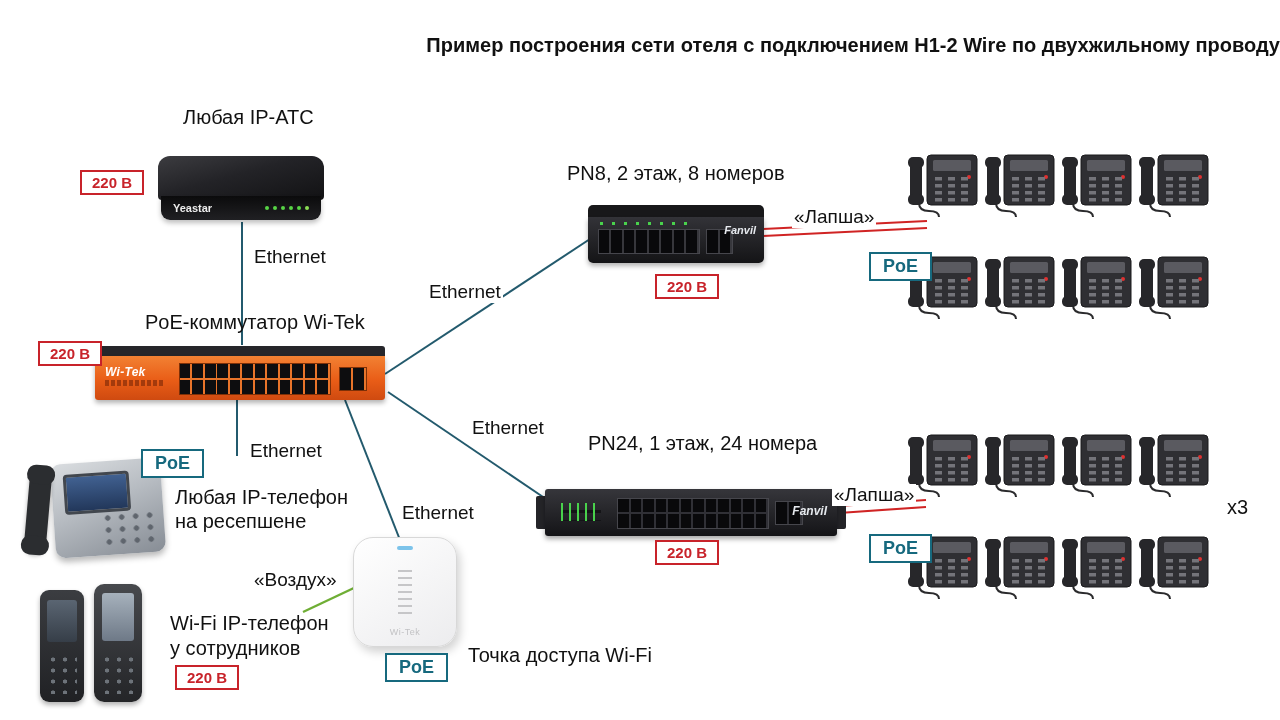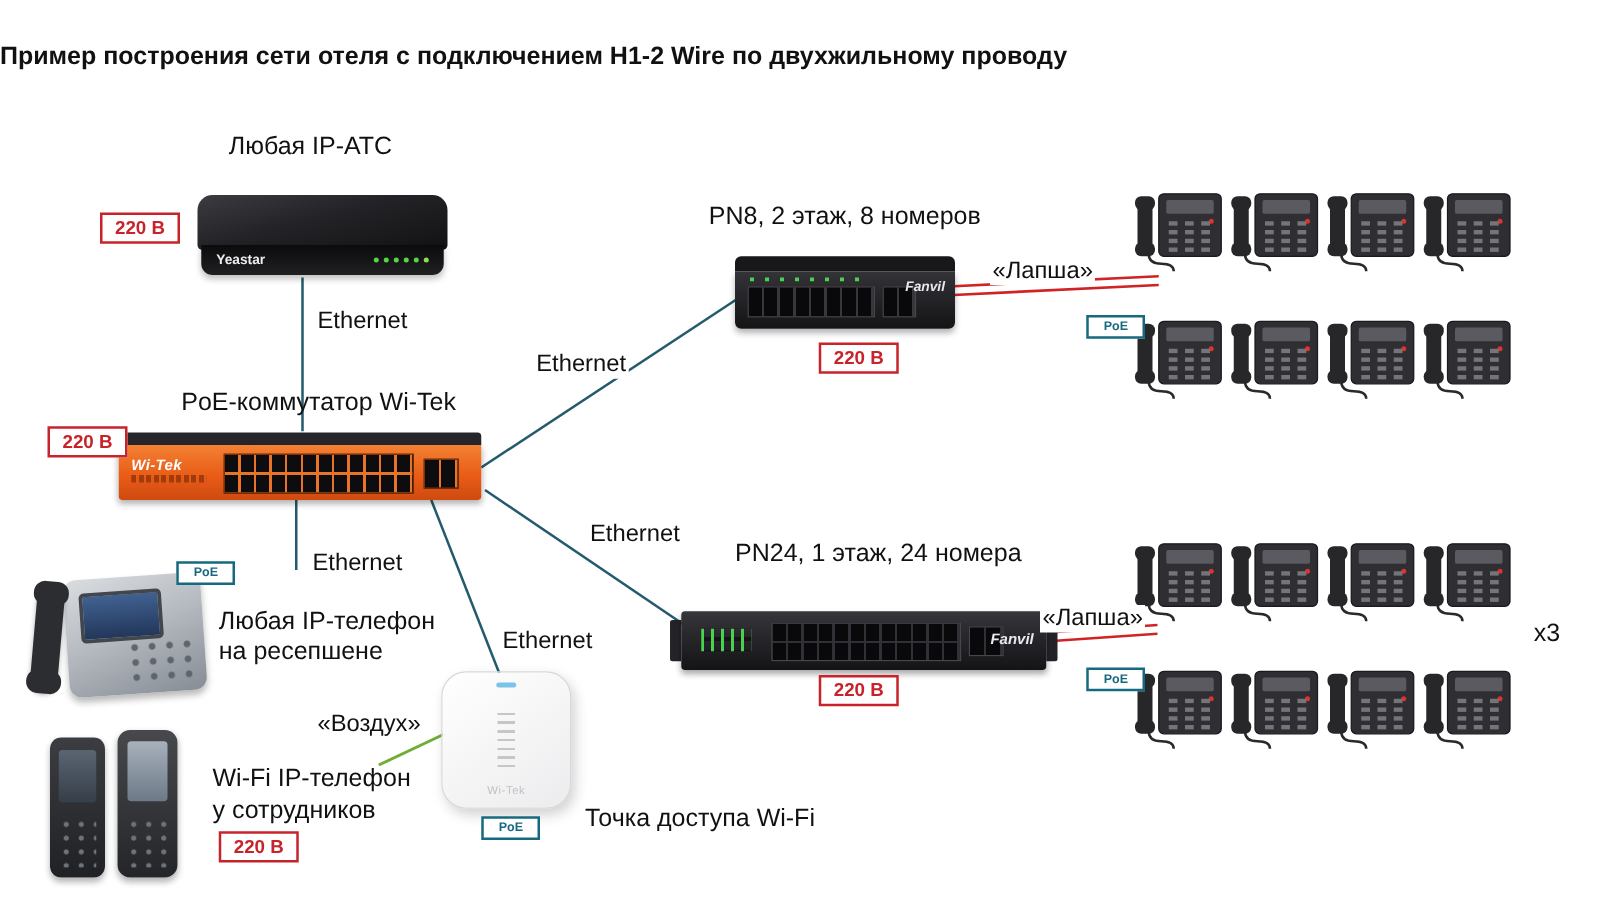--- a/index.html
+++ b/index.html
@@ -1,42 +1,42 @@
 <!DOCTYPE html>
 <html style="--power-red: #c8232a; --poe-teal: #16697e; --line-teal: #235a6d; --lapsha-red: #d02424; --air-green: #6fae35; --switch-orange: #e95d17;"><head>
 <meta charset="utf-8">
 <style>
   html,body{margin:0;padding:0;background:#fff;}
   .canvas{
     position:relative;width:1280px;height:720px;background:#fff;overflow:hidden;
     font-family:"Liberation Sans", sans-serif;color:#111;
   }
   .title{
-    position:absolute;left:0;right:0;top:34px;text-align:left;
+    position:absolute;left:0;right:0;top:34px;text-align:right;
     font-size:20px;font-weight:bold;z-index:3;
   }
   .lbl{position:absolute;font-size:20px;z-index:3;white-space:nowrap;}
   .lbl-sm{position:absolute;font-size:19px;z-index:3;white-space:nowrap;background:#fff;padding:0 2px;}
   .b220{
     position:absolute;z-index:4;border:2px solid var(--power-red,#c8232a);
     color:var(--power-red,#c8232a);font-weight:bold;font-size:15px;
     padding:2px 10px;background:#fff;white-space:nowrap;
   }
   .bpoe{
     position:absolute;z-index:4;border:2px solid var(--poe-teal,#16697e);
-    color:var(--poe-teal,#16697e);font-weight:bold;font-size:10px;
+    color:var(--poe-teal,#16697e);font-weight:bold;font-size:18px;
     padding:2px 12px;background:#fff;white-space:nowrap;
   }
   svg.wires{position:absolute;inset:0;z-index:1;pointer-events:none;}
   .eth{stroke:var(--line-teal,#235a6d);stroke-width:2;}
   .lapsha{stroke:var(--lapsha-red,#d02424);stroke-width:2.2;}
   .air{stroke:var(--air-green,#6fae35);stroke-width:2.4;}
 
   
-  .pbx{position:absolute;left:158px;top:156px;width:200px;height:64px;z-index:2;}
+  .pbx{position:absolute;left:158px;top:156px;width:166px;height:64px;z-index:2;}
   .pbx-top{position:absolute;left:0;right:0;top:0;bottom:20px;border-radius:12px 12px 4px 4px;
     background:linear-gradient(165deg,#3c3c40 0%,#232327 45%,#121214 100%);}
   .pbx-front{position:absolute;left:3px;right:3px;bottom:0;height:24px;border-radius:0 0 9px 9px;
     background:linear-gradient(#0b0b0c,#202023);display:flex;align-items:center;
     justify-content:space-between;padding:0 12px;box-shadow:0 3px 5px rgba(0,0,0,.25);}
   .pbx-logo{color:#ececec;font-size:11px;font-weight:bold;}
   .pbx-leds{width:4px;height:4px;border-radius:50%;background:#57d445;margin-right:40px;
     box-shadow:8px 0 #57d445,16px 0 #57d445,24px 0 #57d445,32px 0 #57d445,40px 0 #8bde54;}
 
   

